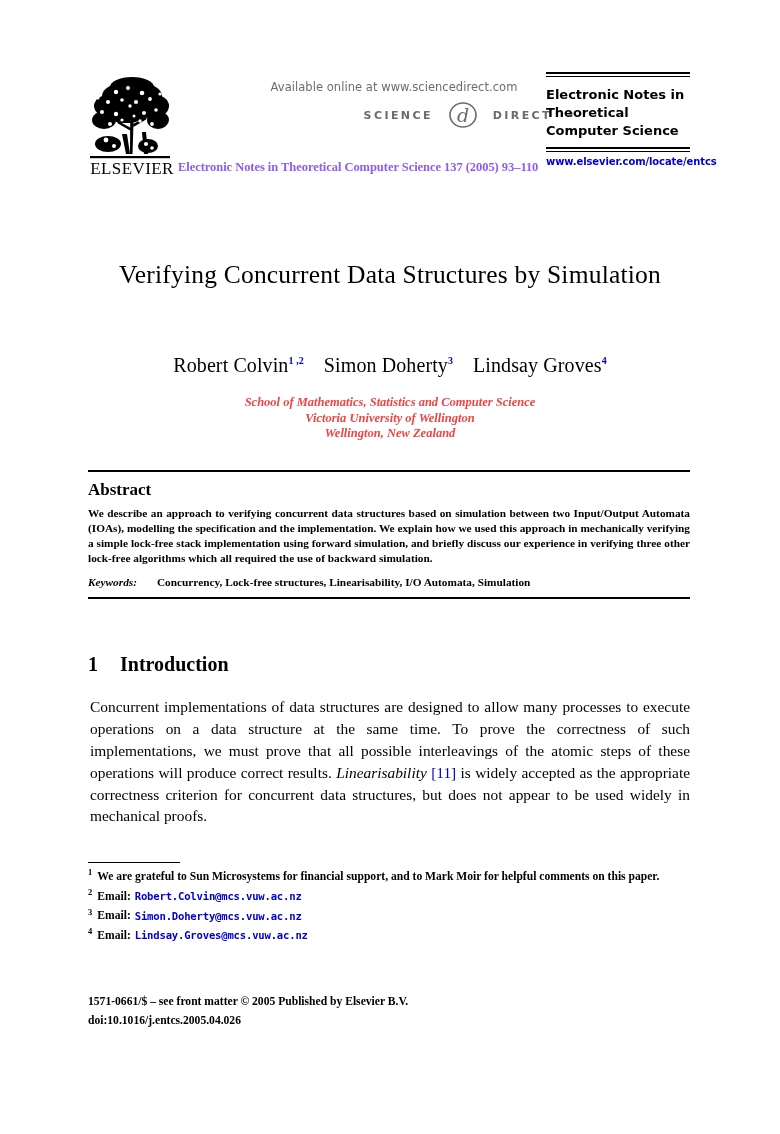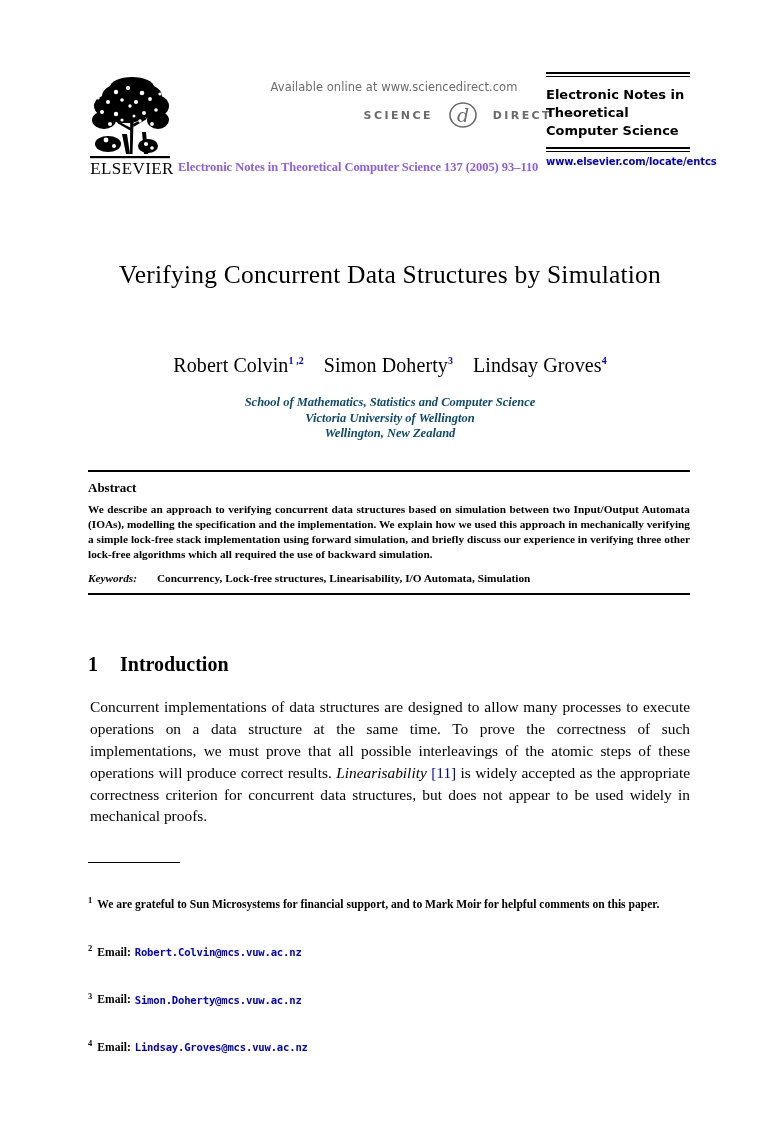--- a/index.html
+++ b/index.html
@@ -191,39 +191,39 @@
     position: absolute;
     left: 90px;
     top: 395px;
     width: 600px;
     text-align: center;
     font-family: "Liberation Serif", "DejaVu Serif", serif;
     font-style: italic;
     font-weight: bold;
     font-size: 12.5px;
     line-height: 1.25;
-    color: #0c4a6e;
+    color: #ef4444;
   }
 
   
   .abstract-block {
     position: absolute;
     left: 88px;
     top: 470px;
     width: 602px;
   }
   .hrule-thick {
     border-top: 2.2px solid #000;
     width: 602px;
     height: 0;
   }
   .abstract-heading {
     font-family: "Liberation Serif", "DejaVu Serif", serif;
     font-weight: bold;
-    font-size: 13px;
+    font-size: 17px;
     padding-top: 8px;
     padding-bottom: 6px;
   }
   .abstract-body {
     font-family: "Liberation Serif", "DejaVu Serif", serif;
     font-weight: bold;
     font-size: 11.3px;
     line-height: 1.33;
     text-align: justify;
     color: #000;
@@ -280,21 +280,21 @@
     position: absolute;
     left: 88px;
     top: 866px;
     width: 602px;
     font-family: "Liberation Serif", "DejaVu Serif", serif;
     font-weight: bold;
     font-size: 11.6px;
     line-height: 1.42;
     color: #000;
   }
-  .fn { position: relative; margin-top: 28px; }
+  .fn { position: relative; }
   .fn-mark {
     font-size: 8.5px;
     vertical-align: super;
     margin-right: 5px;
   }
   .fn-email-label { margin-right: 4px; }
   .fn-email {
     font-family: "DejaVu Sans Mono", "Liberation Mono", monospace;
     font-size: 10.6px;
     font-weight: bold;
@@ -433,14 +433,18 @@
 
     <div class="fn fn1"><span class="fn-mark">1</span><span>We are grateful to Sun Microsystems for financial support, and to Mark Moir for helpful comments on this paper.</span></div>
 
     <div class="fn"><span class="fn-mark">2</span><span class="fn-email-label">Email:</span><span class="fn-email">Robert.Colvin@mcs.vuw.ac.nz</span></div>
 
     <div class="fn"><span class="fn-mark">3</span><span class="fn-email-label">Email:</span><span class="fn-email">Simon.Doherty@mcs.vuw.ac.nz</span></div>
 
     <div class="fn"><span class="fn-mark">4</span><span class="fn-email-label">Email:</span><span class="fn-email">Lindsay.Groves@mcs.vuw.ac.nz</span></div>
   </div>
 
+  <div class="copyright">
+    <div>1571-0661/$ – see front matter © 2005 Published by Elsevier B.V.</div>
+    <div>doi:10.1016/j.entcs.2005.04.026</div>
+  </div>
 
 </div>
 
 </body></html>

